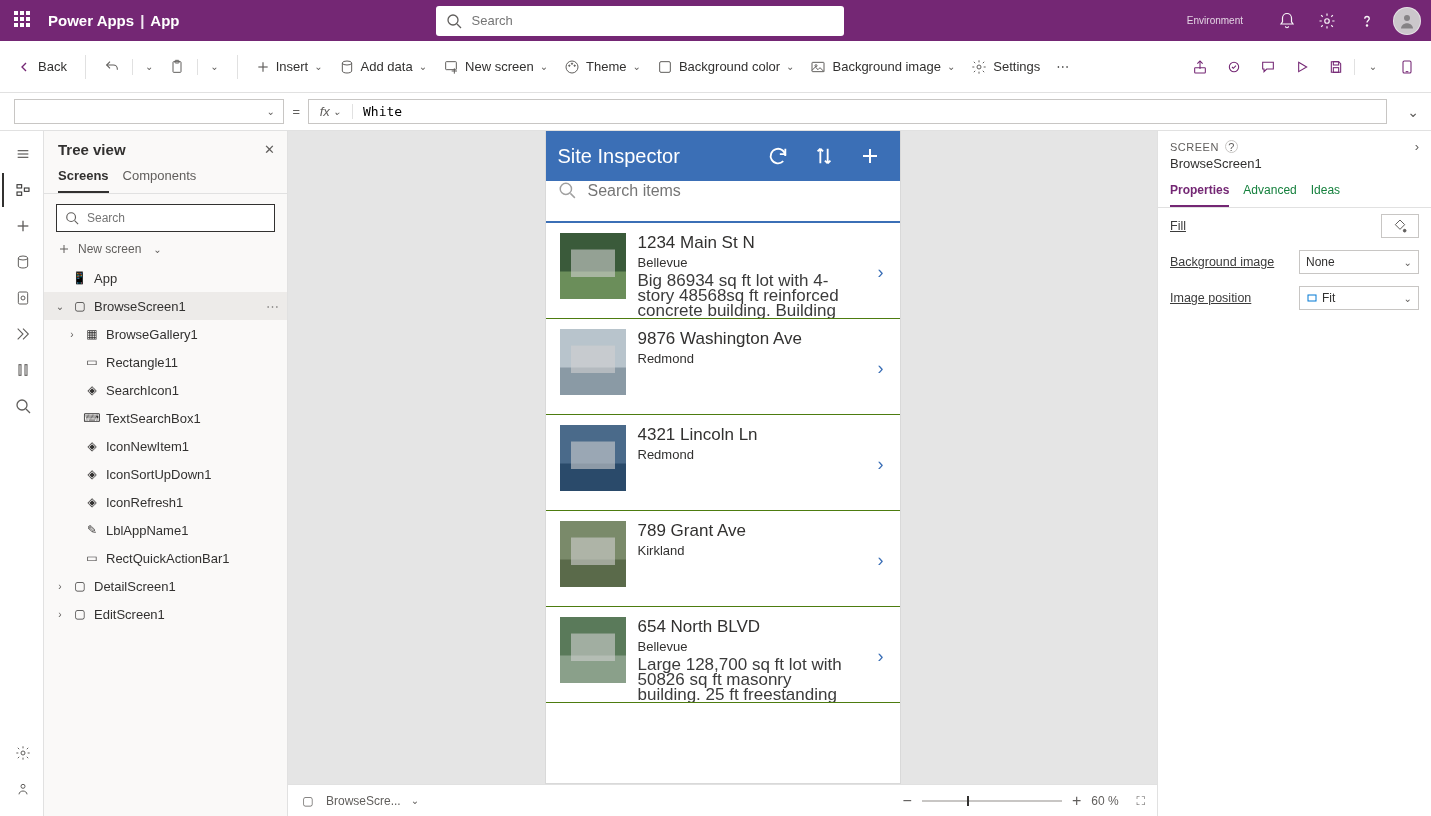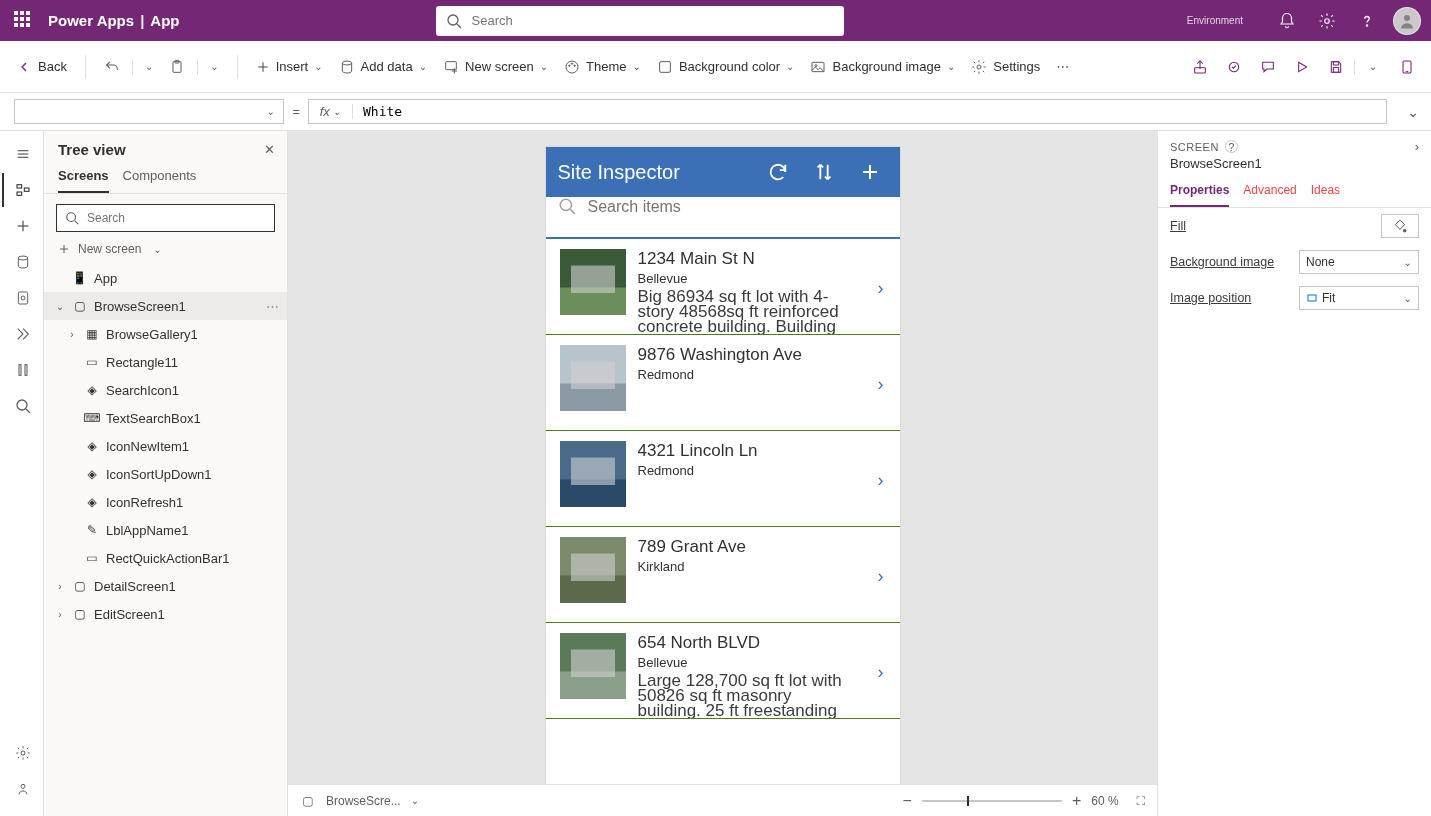--- a/index.html
+++ b/index.html
@@ -77,21 +77,21 @@
   .tnode .more { margin-left:auto; opacity:.6; }
   .tcaret { width:12px; text-align:center; font-size:10px; color:#605e5c; }
   .ticon { width:16px; height:16px; display:flex; align-items:center; justify-content:center; font-size:12px; }
   .depth0 { padding-left:10px; }
   .depth1 { padding-left:22px; }
   .depth2 { padding-left:40px; }
 
   
   .canvas-area { flex:1; display:flex; flex-direction:column; background:var(--bg-canvas); min-width:0; }
   .canvas-scroll { flex:1; overflow:auto; display:flex; align-items:flex-start; justify-content:center; padding-top:0; }
-  .phone { width:354px; background:#fff; margin-top:16px; box-shadow:0 0 0 1px rgba(0,0,0,.05); display:flex; flex-direction:column; }
+  .phone { width:354px; background:#fff; margin-top:0; box-shadow:0 0 0 1px rgba(0,0,0,.05); display:flex; flex-direction:column; }
   .app-header { height:50px; background:var(--blue); color:#fff; display:flex; align-items:center; padding:0 12px; gap:10px; }
   .app-title { font-size:20px; flex:1; }
   .hicon { width:36px; height:36px; display:flex; align-items:center; justify-content:center; cursor:pointer; }
   .app-search { height:42px; display:flex; align-items:flex-start; padding:0 12px; gap:10px; border-bottom:2px solid var(--blue); }
   .app-search input { border:none; outline:none; flex:1; font-size:16px; color:#605e5c; }
   .list { }
   .card { display:flex; padding:10px 8px 6px 14px; border-bottom:1px solid #4d7c0f; gap:12px; height:96px; overflow:hidden; }
   .thumb { width:66px; height:66px; flex-shrink:0; }
   .cbody { flex:1; min-width:0; }
   .ctitle { font-size:17px; line-height:20px; }
@@ -104,21 +104,21 @@
   .zoom-track { width:140px; height:2px; background:#c8c6c4; position:relative; }
   .zoom-thumb { position:absolute; top:-4px; width:2px; height:10px; background:#323130; }
 
   
   .props { width:274px; border-left:1px solid var(--border); background:#fff; display:flex; flex-direction:column; }
   .props-head { padding:8px 12px 2px 12px; display:flex; align-items:center; gap:6px; }
   .props-head .label { font-size:11px; letter-spacing:.5px; color:#605e5c; text-transform:uppercase; }
   .props-head .expand { margin-left:auto; color:#605e5c; cursor:pointer; }
   .props-name { padding:0 12px 6px 12px; font-size:13px; }
   .props-tabs { display:flex; gap:14px; padding:0 12px; border-bottom:1px solid var(--border); font-size:12px; }
-  .props-tab { padding:6px 0 8px 0; cursor:pointer; color:#ef4444; }
+  .props-tab { padding:6px 0 8px 0; cursor:pointer; color:#15803d; }
   .props-tab.active { color:var(--purple); border-bottom:2px solid var(--purple); font-weight:600; }
   .prop-row { display:flex; align-items:center; padding:6px 12px; gap:8px; font-size:12.5px; }
   .prop-row label { flex:1; color:#3b3b3b;text-decoration:underline; }
   .prop-ctrl { width:120px; height:24px; border:1px solid #c8c6c4; display:flex; align-items:center; padding:0 6px; gap:4px; font-size:12px; background:#fff; }
   .prop-ctrl.small { width:38px; justify-content:center; }
   .prop-ctrl .chev { margin-left:auto; }
 
   svg { display:block; }
 </style>
 </head>

